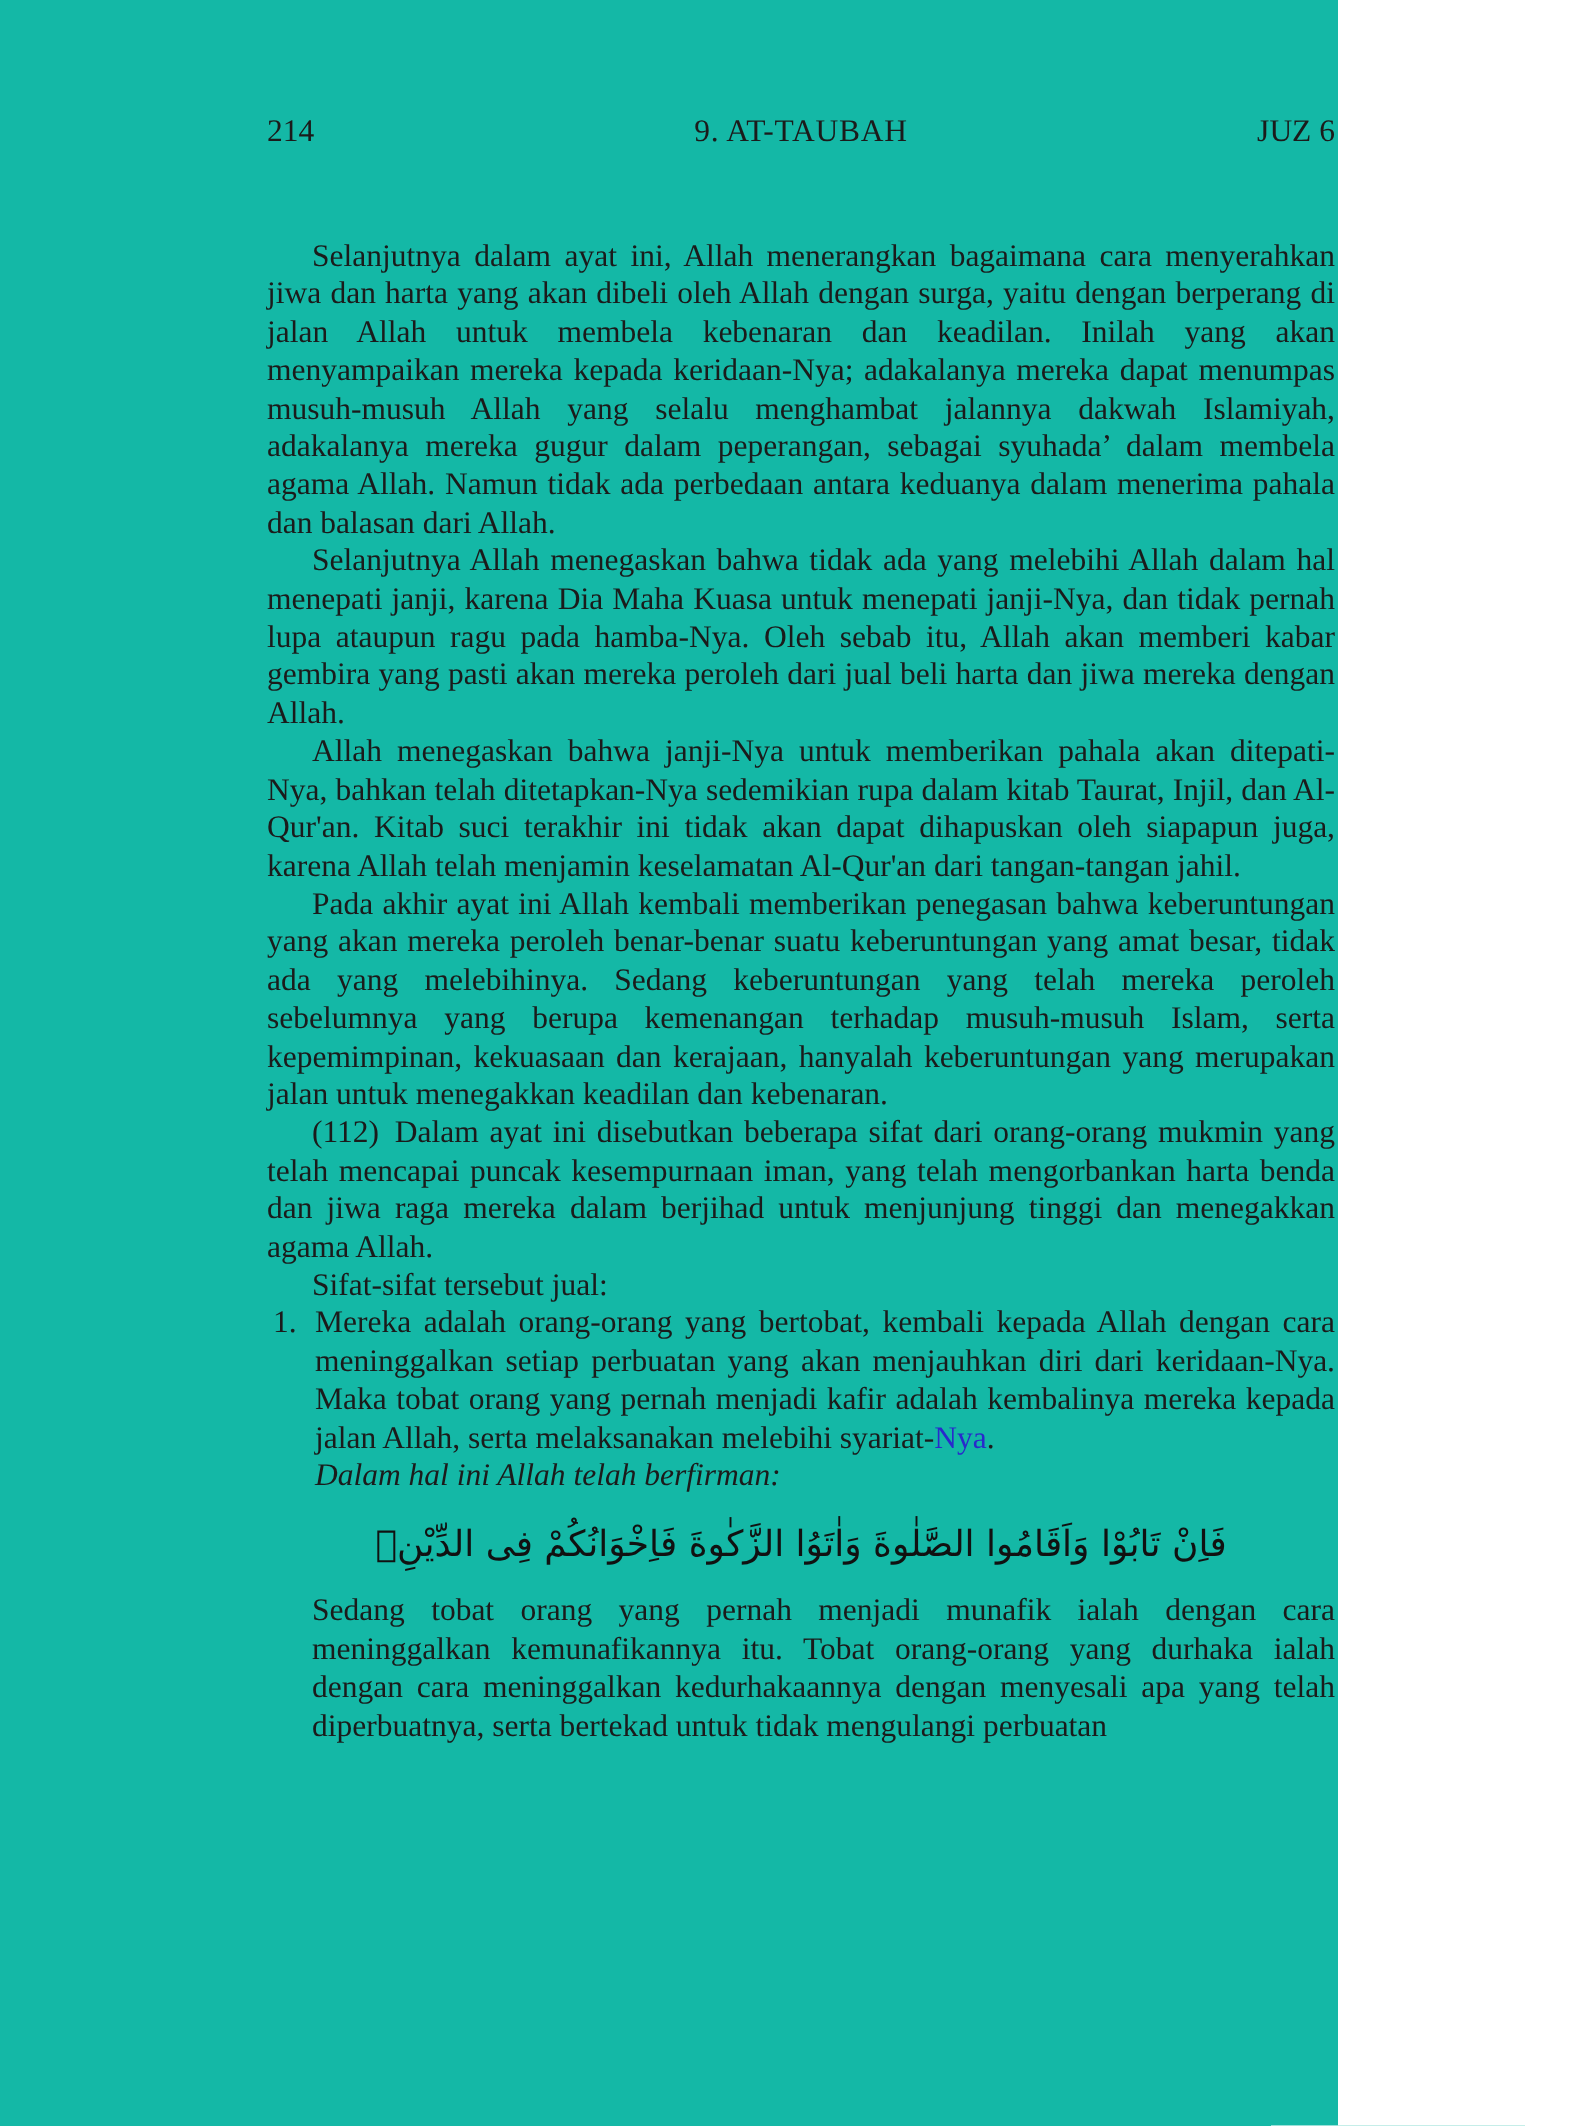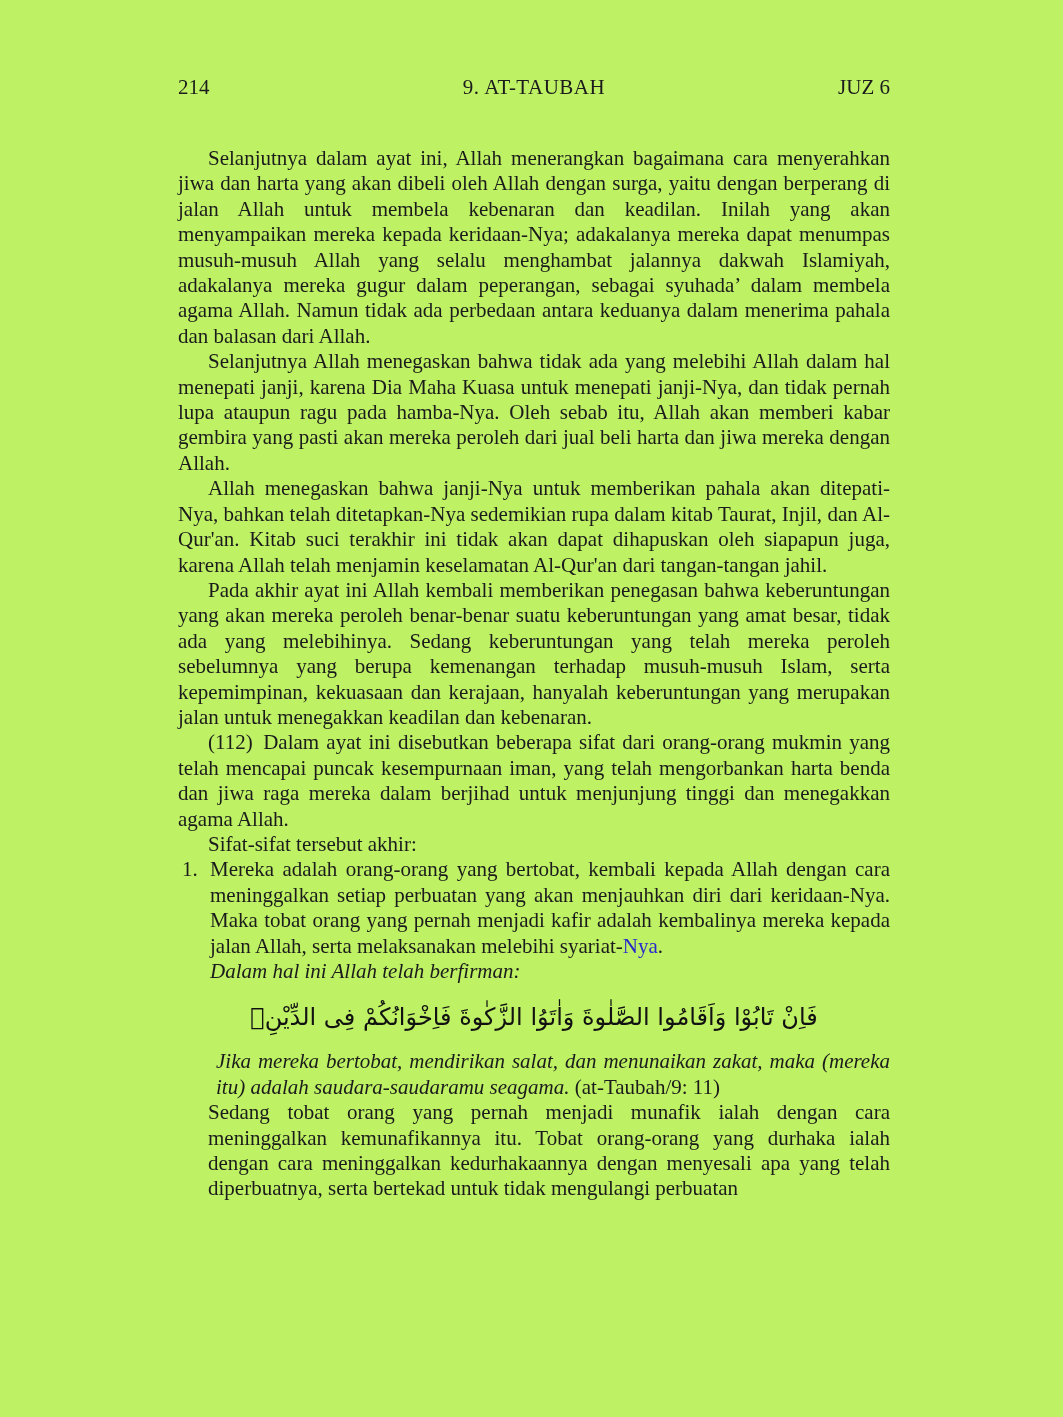--- a/index.html
+++ b/index.html
@@ -2,23 +2,23 @@
 <html><head>
 <meta charset="utf-8">
 <style>
   html, body {
     margin: 0;
     padding: 0;
     background: #ffffff;
   }
   .page {
     position: relative;
-    width: 1063px;
+    width: 892px;
     height: 1417px;
-    background: #bef264;
+    background: #14b8a6;
     color: #1b1b1b;
     font-family: "Liberation Serif", "DejaVu Serif", serif;
     overflow: hidden;
   }
   .page-header {
     position: absolute;
     left: 178px;
     top: 74px;
     width: 712px;
     display: grid;
@@ -26,21 +26,21 @@
     align-items: baseline;
     font-size: 21px;
     line-height: 26px;
   }
   .page-header .hdr-left  { text-align: left; }
   .page-header .hdr-center{ text-align: center; letter-spacing: 0.5px; }
   .page-header .hdr-right { text-align: right; }
   .body-column {
     position: absolute;
     left: 178px;
-    top: 146px;
+    top: 158px;
     width: 712px;
     font-size: 21px;
     line-height: 25.4px;
   }
   .para {
     margin: 0;
     text-align: justify;
     text-indent: 30px;
   }
   .para-noindentlast {
@@ -102,32 +102,29 @@
   </div>
 
   <div class="body-column">
 
     <p class="para">Selanjutnya dalam ayat ini, Allah menerangkan bagaimana cara menyerahkan jiwa dan harta yang akan dibeli oleh Allah dengan surga, yaitu dengan berperang di jalan Allah untuk membela kebenaran dan keadilan. Inilah yang akan menyampaikan mereka kepada keridaan-Nya; adakalanya mereka dapat menumpas musuh-musuh Allah yang selalu menghambat jalannya dakwah Islamiyah, adakalanya mereka gugur dalam peperangan, sebagai syuhada’ dalam membela agama Allah. Namun tidak ada perbedaan antara keduanya dalam menerima pahala dan balasan dari Allah.</p>
     <p class="para">Selanjutnya Allah menegaskan bahwa tidak ada yang melebihi Allah dalam hal menepati janji, karena Dia Maha Kuasa untuk menepati janji-Nya, dan tidak pernah lupa ataupun ragu pada hamba-Nya. Oleh sebab itu, Allah akan memberi kabar gembira yang pasti akan mereka peroleh dari jual beli harta dan jiwa mereka dengan Allah.</p>
     <p class="para">Allah menegaskan bahwa janji-Nya untuk memberikan pahala akan ditepati-Nya, bahkan telah ditetapkan-Nya sedemikian rupa dalam kitab Taurat, Injil, dan Al-Qur'an. Kitab suci terakhir ini tidak akan dapat dihapuskan oleh siapapun juga, karena Allah telah menjamin keselamatan Al-Qur'an dari tangan-tangan jahil.</p>
     <p class="para">Pada akhir ayat ini Allah kembali memberikan penegasan bahwa keberuntungan yang akan mereka peroleh benar-benar suatu keberuntungan yang amat besar, tidak ada yang melebihinya. Sedang keberuntungan yang telah mereka peroleh sebelumnya yang berupa kemenangan terhadap musuh-musuh Islam, serta kepemimpinan, kekuasaan dan kerajaan, hanyalah keberuntungan yang merupakan jalan untuk menegakkan keadilan dan kebenaran.</p>
     <p class="para">(112) Dalam ayat ini disebutkan beberapa sifat dari orang-orang mukmin yang telah mencapai puncak kesempurnaan iman, yang telah mengorbankan harta benda dan jiwa raga mereka dalam berjihad untuk menjunjung tinggi dan menegakkan agama Allah.</p>
 
-    <p class="para-noindentlast">Sifat-sifat tersebut akhir:</p>
+    <p class="para-noindentlast">Sifat-sifat tersebut jual:</p>
 
     <div class="num-list-item">
       <span class="list-number">1.</span>
       <span>Mereka adalah orang-orang yang bertobat, kembali kepada Allah dengan cara meninggalkan setiap perbuatan yang akan menjauhkan diri dari keridaan-Nya. Maka tobat orang yang pernah menjadi kafir adalah kembalinya mereka kepada jalan Allah, serta melaksanakan melebihi syariat-</span><span class="link-word">Nya</span><span>.</span>
     </div>
 
     <p class="list-cont">Dalam hal ini Allah telah berfirman:</p>
 
     <div class="arabic-line">فَاِنْ تَابُوْا وَاَقَامُوا الصَّلٰوةَ وَاٰتَوُا الزَّكٰوةَ فَاِخْوَانُكُمْ فِى الدِّيْنِۗ</div>
 
-    <p class="translation">
-      <span class="tr-italic">Jika mereka bertobat, mendirikan salat, dan menunaikan zakat, maka (mereka itu) adalah saudara-saudaramu seagama.</span><span class="tr-cite"> (at-Taubah/9: 11)</span>
-    </p>
 
     <p class="closing">Sedang tobat orang yang pernah menjadi munafik ialah dengan cara meninggalkan kemunafikannya itu. Tobat orang-orang yang durhaka ialah dengan cara meninggalkan kedurhakaannya dengan menyesali apa yang telah diperbuatnya, serta bertekad untuk tidak mengulangi perbuatan</p>
 
   </div>
 
 </div>
 
 </body></html>

